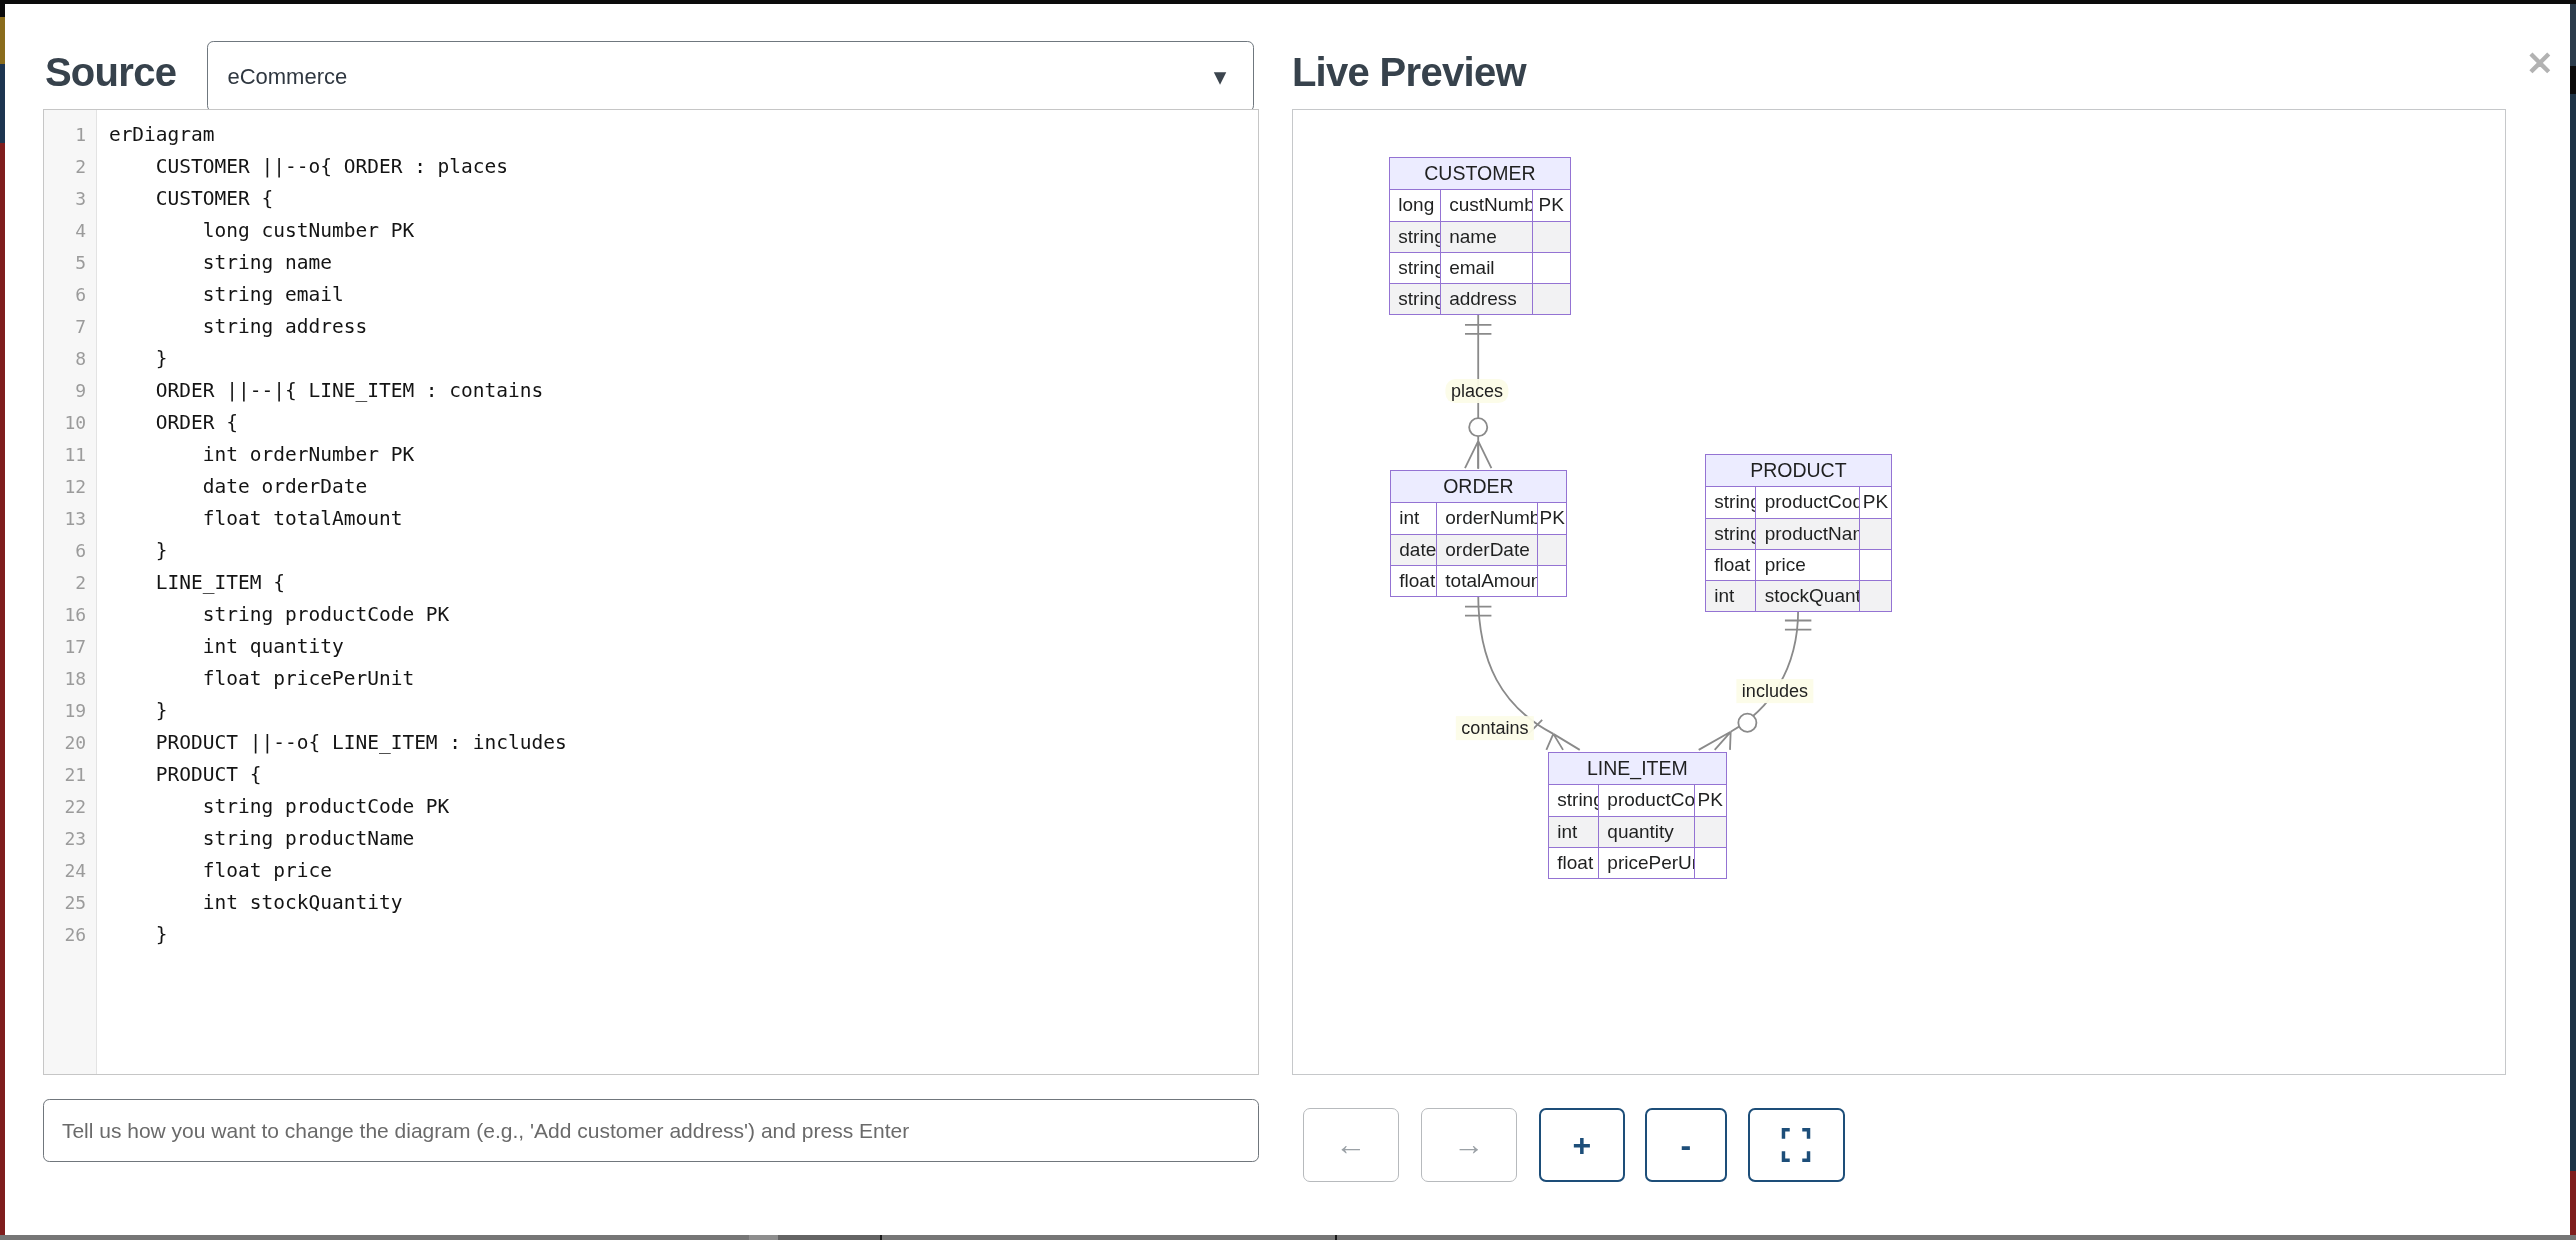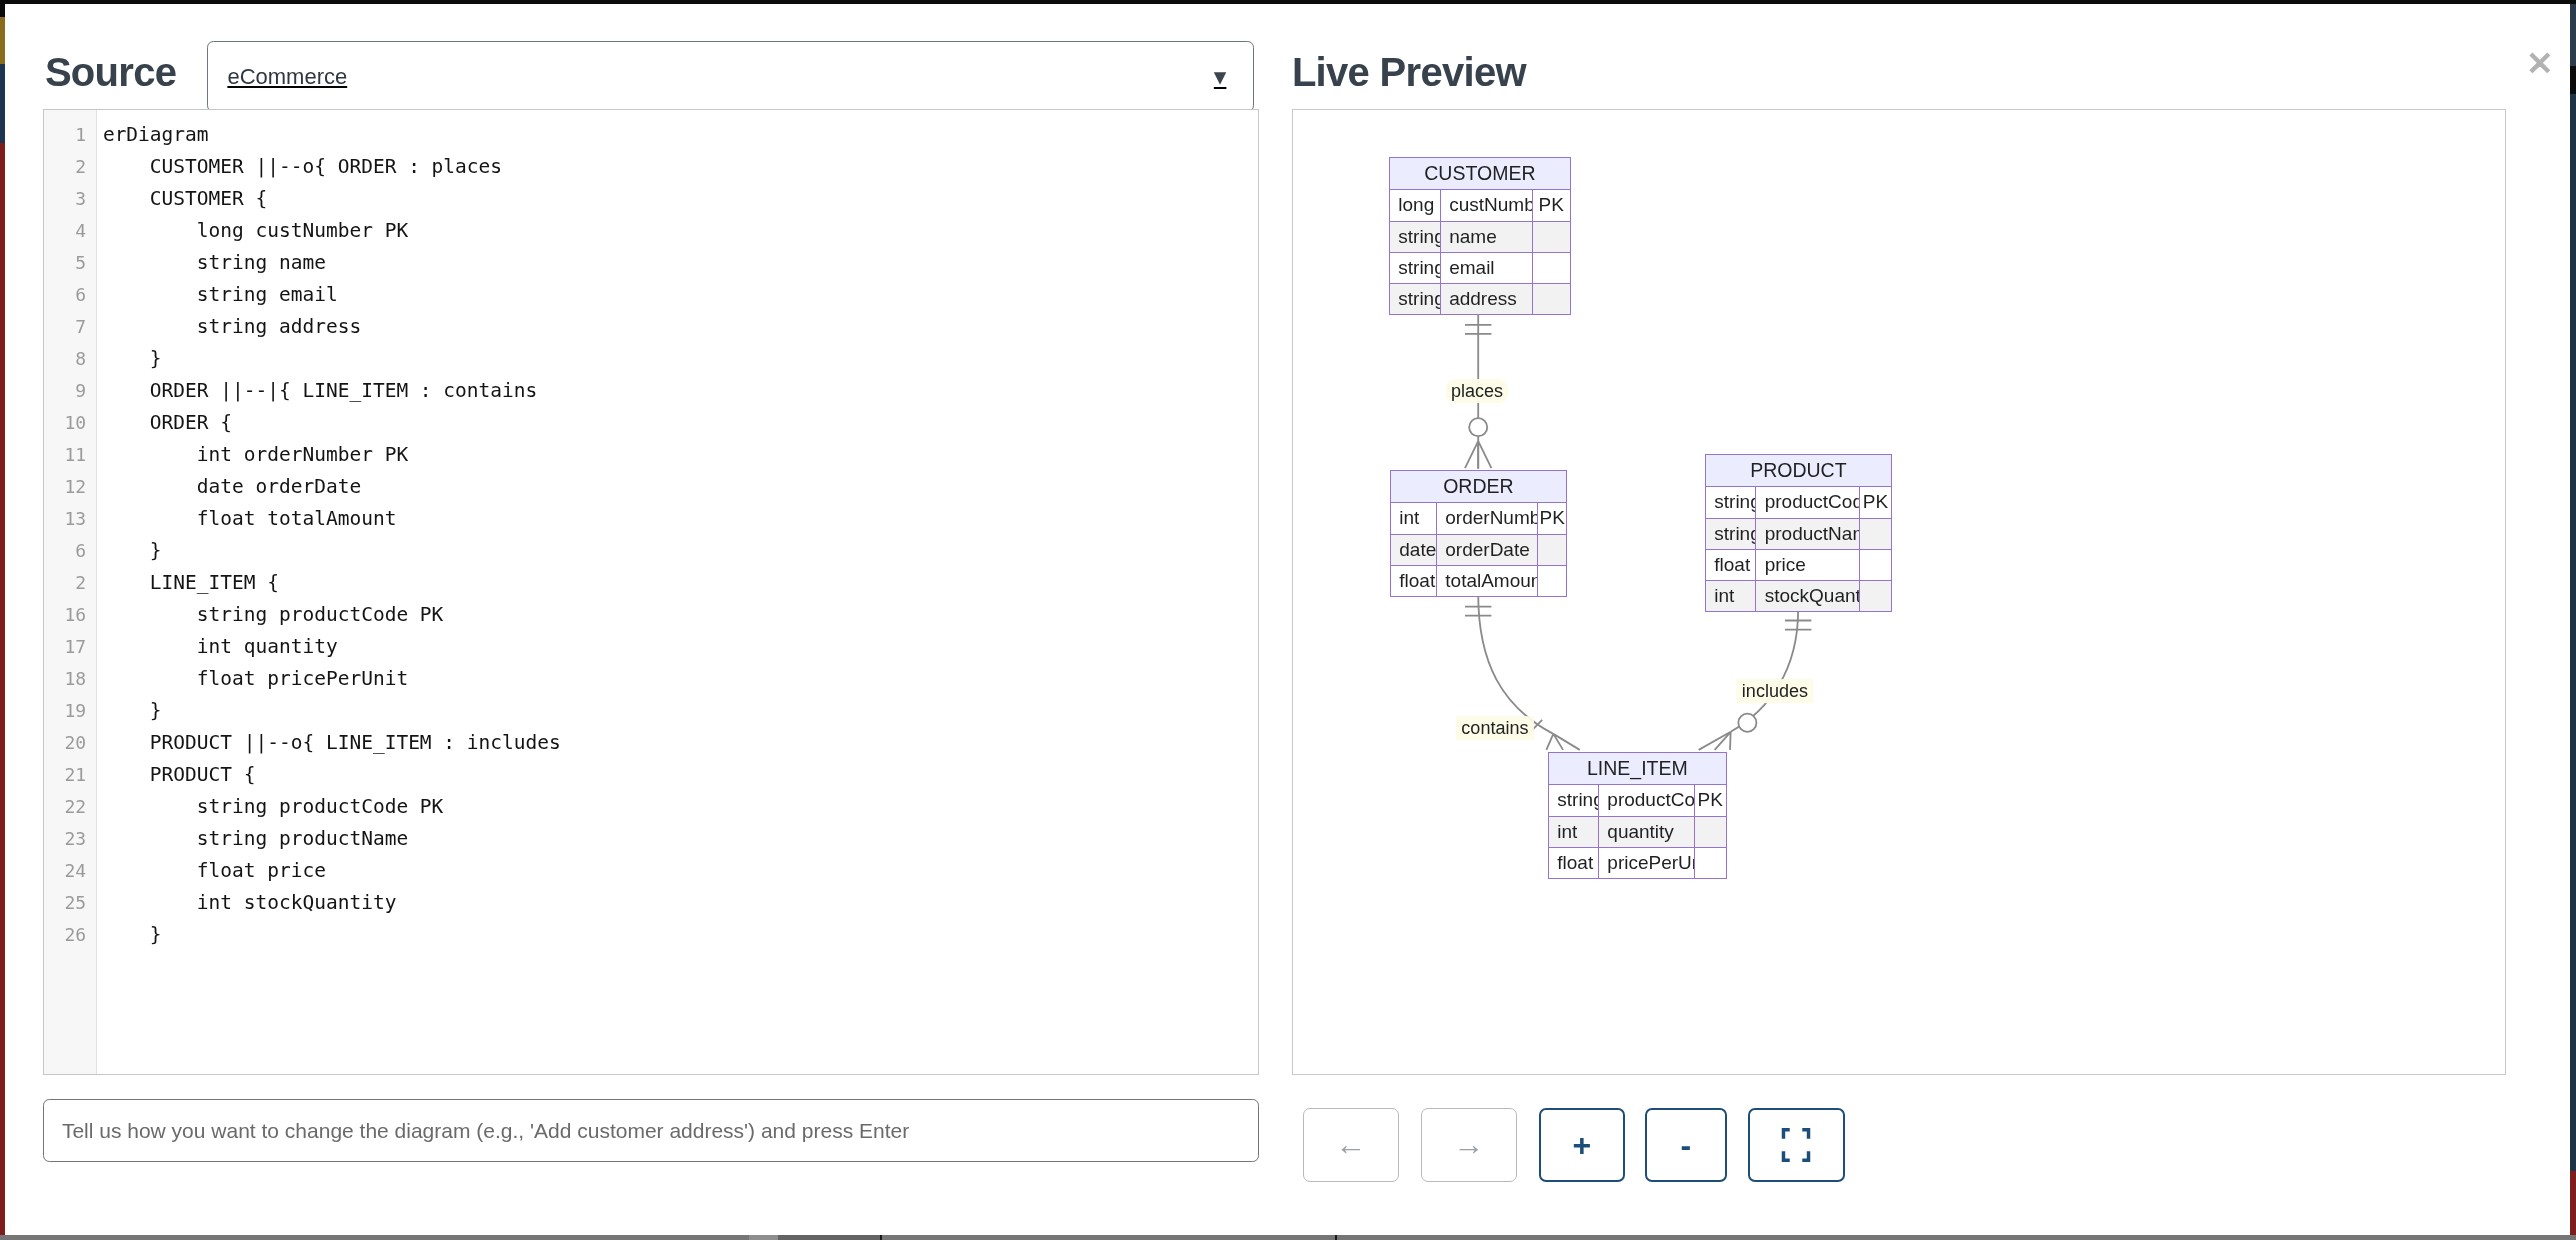--- a/index.html
+++ b/index.html
@@ -22,39 +22,39 @@
   .tick      { top:1235px; width:2.1px; height:4.9px; background:#1a1a1a; }
 
   
   .modal { left:4.9px; top:4.2px; width:2565px; height:1231px; background:#ffffff; }
 
   .panel-title { position:absolute; font-size:40px; font-weight:bold; color:#37424c; letter-spacing:-0.7px; }
 
   .select { position:absolute; left:202px; top:37px; width:1047px; height:71px;
             border:1.4px solid #6f777e; border-radius:6.3px; background:#fff;
             display:flex; align-items:center; justify-content:space-between;
-            padding:0 26.5px 0 19.5px; cursor:pointer;text-decoration:underline; }
+            padding:0 26.5px 0 19.5px; cursor:pointer; }
   .select .val { font-size:22px; color:#2f3740; }
   .select .caret { font-size:25px; color:#3c454e; line-height:1; }
 
   .close-btn { position:absolute; left:2507px; top:31px; width:56px; height:56px;
                background:none; border:none; cursor:pointer;
                display:flex; align-items:center; justify-content:center; }
   .close-btn span { font-size:33px; font-weight:bold; color:#b2b2b2; }
 
   
   .editor { position:absolute; left:38px; top:105px; width:1216px; height:966px;
             border:1.4px solid #c6c6c6; background:#fff; overflow:hidden; cursor:text; }
   .editor::before { content:""; position:absolute; left:0; top:0; bottom:0; width:52px;
                     background:#f7f7f7; border-right:1.4px solid #e3e3e3; }
   .code { position:relative; padding-top:8.4px; }
   .code-line { display:flex; line-height:32px; }
   .ln { width:52px; flex:0 0 52px; text-align:right; padding-right:9.8px;
         font-family:"DejaVu Sans Mono", monospace; font-size:18px; color:#9b9b9b; position:relative; }
-  .lc { padding-left:7px; font-family:"DejaVu Sans Mono", monospace; font-size:19.5px;
+  .lc { padding-left:13px; font-family:"DejaVu Sans Mono", monospace; font-size:19.5px;
         color:#141414; white-space:pre; }
 
   .prompt { position:absolute; left:38px; top:1095px; width:1216px; height:63px;
             border:1.4px solid #70767c; border-radius:6.3px; padding:0 18px;
             font-family:"Liberation Sans", sans-serif; font-size:21px; color:#2b2b2b; }
   .prompt::placeholder { color:#6a6a6a; opacity:1; }
 
   
   .preview { position:absolute; left:1287px; top:105px; width:1214px; height:966px;
              border:1.4px solid #c6c8ca; background:#fff; }

